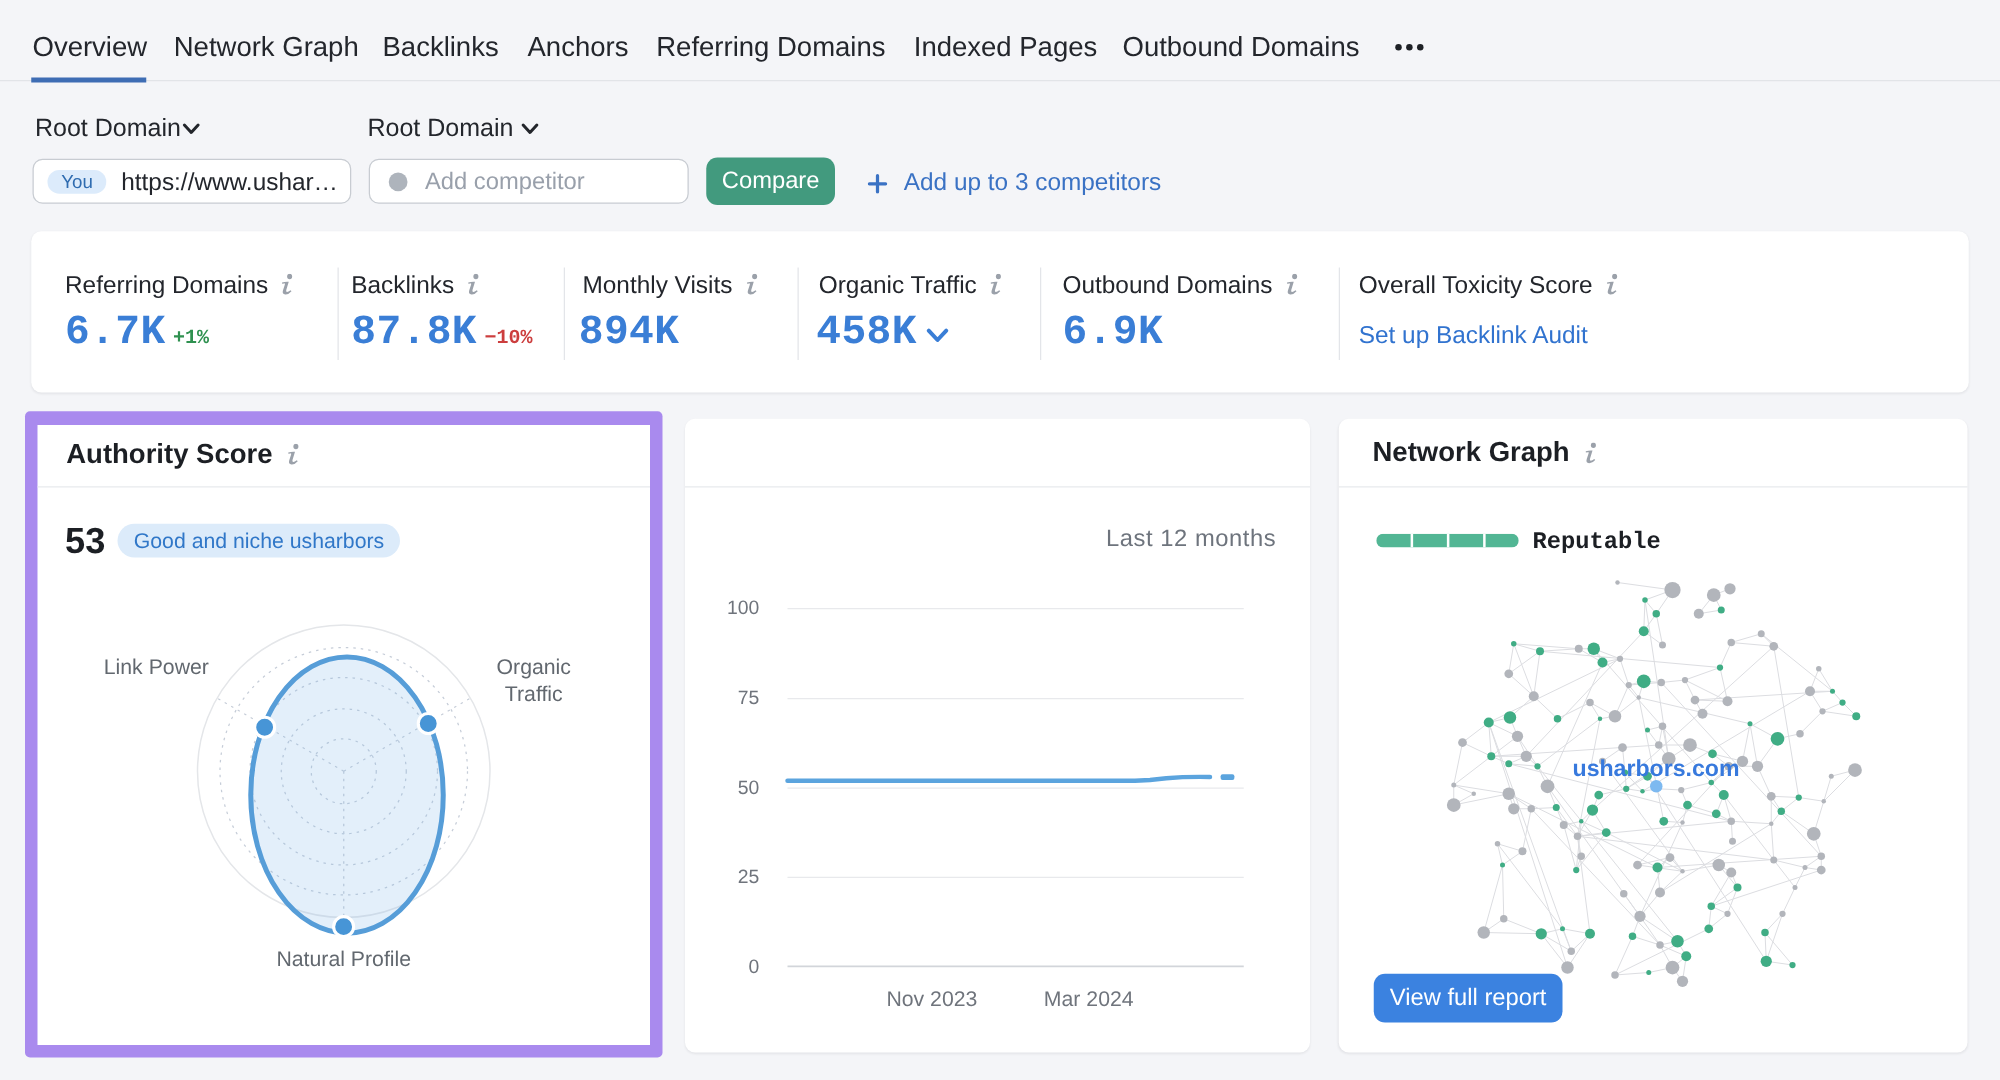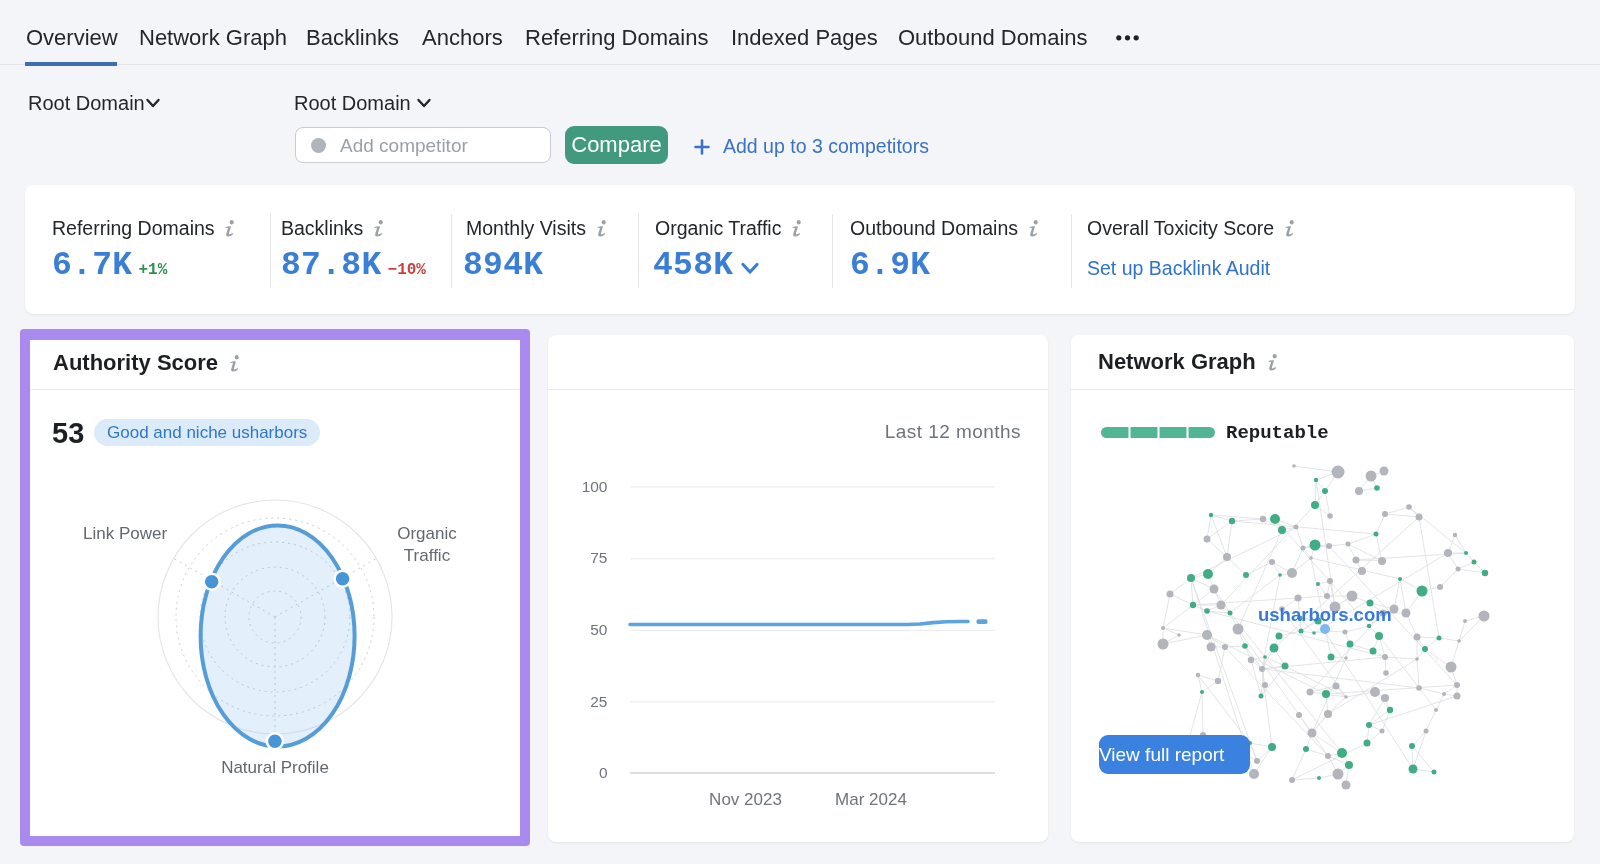--- a/index.html
+++ b/index.html
@@ -7,21 +7,21 @@
 #page { position:relative; width:1600px; height:864px; }
 .nav { top:0; left:0; width:1600px; height:65px; border-bottom:1px solid #e2e4e8; }
 .navitem { top:27px; font-size:22px; color:#23262c; white-space:nowrap; line-height:1; }
 .nav-underline { left:25px; top:62px; width:92px; height:4px; background:#3e6db4; }
 .rootlbl { top:93px; font-size:20px; color:#23262c; line-height:1; }
 .inputbox { top:127px; height:36px; background:#fff; border:1px solid #c8ccd2; border-radius:8px; }
 .youpill { top:8px; left:11px; height:19px; background:#dcebfb; color:#2f6cb0; border-radius:9.5px; font-size:15px; line-height:19px; padding:0 11px; }
 .urltext { top:8px; left:70px; font-size:19.5px; color:#23262c; line-height:20px; white-space:nowrap; }
 .graydot { top:10px; left:15px; width:15px; height:15px; border-radius:50%; background:#aeb4bc; }
 .placeholder { top:8px; left:44px; font-size:19px; color:#99a0ab; line-height:20px; }
-.comparebtn { left:565px; top:126px; width:103px; height:38px; background:#429a7e; border-radius:9px; color:#fff; font-size:22px; text-align:center; line-height:38px; }
+.comparebtn { left:565px; top:126px; width:103px; height:38px; background:#429a7e; border-radius:9px; color:#fff; font-size:19px; text-align:center; line-height:38px; }
 .addcomp { left:723px; top:136px; font-size:19.5px; color:#3a72c4; line-height:1.1; }
 .card { background:#fff; border-radius:8px; box-shadow:0 1px 2px rgba(24,28,40,.08); }
 .metrics { left:25px; top:185px; width:1550px; height:129px; }
 .mlabel { top:32px; font-size:19.5px; color:#23262c; white-space:nowrap; line-height:1.15; }
 .mnum { top:64px; font-size:33px; font-weight:bold; color:#3a7ed6; letter-spacing:0.3px; line-height:1;font-family:Liberation Mono, monospace; }
 .msub { font-size:16px; font-weight:bold; letter-spacing:0; margin-left:6px; }
 .mdiv { top:29px; width:1px; height:74px; background:#e3e5e9; }
 .ii { display:inline-block; width:11px; height:17px; vertical-align:-2px; }
 .ii svg { display:block; }
 .purplebox { left:20px; top:329px; width:510px; height:517px; background:#a98aee; border-radius:4px; }
@@ -29,21 +29,21 @@
 .card2 { left:548px; top:335px; width:500px; height:507px; }
 .card3 { left:1071px; top:335px; width:503px; height:507px; }
 .ctitle { font-size:22px; font-weight:bold; color:#1c1f24; line-height:1; }
 .cdivider { left:0; width:100%; height:1px; background:#e8eaed; }
 .score53 { left:22px; top:79px; font-size:29px; font-weight:bold; color:#1c1f24; line-height:1; }
 .scorepill { left:64px; top:79px; height:27px; border-radius:13.5px; background:#dcebfa; color:#3077c8; font-size:17px; line-height:27px; padding:0 13px; }
 .rlabel { font-size:17px; color:#62686f; line-height:1.28; }
 .last12 { top:422px; left:819px; width:202px; font-size:19px; letter-spacing:0.45px; color:#6e747d; text-align:right; line-height:1.1; }
 .greenseg { top:427px; left:1101px; width:114px; height:11px; }
 .reputable { top:423px; left:1226px; font-size:19px; font-weight:bold; color:#1c1f24; line-height:1.1;font-family:Liberation Mono, monospace; }
-.viewbtn { left:1099px; top:735px; width:151px; height:39px; background:#3b82e0; border-radius:9px; color:#fff; font-size:19px; line-height:39px; }
+.viewbtn { left:1099px; top:779px; width:151px; height:39px; background:#3b82e0; border-radius:9px; color:#fff; font-size:19px; text-align:center; line-height:39px; }
 .domainlbl { left:1258px; top:606px; font-size:18.5px; font-weight:bold; color:#3779dd; line-height:1; }
 </style></head>
 <body>
 <div id="page">
 
   <div class="abs nav"></div>
   <div class="abs navitem" style="left:26px">Overview</div>
   <div class="abs navitem" style="left:139px">Network Graph</div>
   <div class="abs navitem" style="left:306px">Backlinks</div>
   <div class="abs navitem" style="left:422px">Anchors</div>
@@ -59,20 +59,24 @@
 
   <div class="abs rootlbl" style="left:28px">Root Domain</div>
   <svg class="abs" style="left:145px;top:98px" width="16" height="10" viewBox="0 0 16 10">
       <path d="M2.5 2 L8 8 L13.5 2" fill="none" stroke="#23262c" stroke-width="2.4" stroke-linecap="round" stroke-linejoin="round"></path>
     </svg>
   <div class="abs rootlbl" style="left:294px">Root Domain</div>
   <svg class="abs" style="left:416px;top:98px" width="16" height="10" viewBox="0 0 16 10">
       <path d="M2.5 2 L8 8 L13.5 2" fill="none" stroke="#23262c" stroke-width="2.4" stroke-linecap="round" stroke-linejoin="round"></path>
     </svg>
 
+  <div class="abs inputbox" style="left:26px;width:255px">
+    <div class="abs youpill">You</div>
+    <div class="abs urltext">https://www.ushar…</div>
+  </div>
   <div class="abs inputbox" style="left:295px;width:256px">
     <div class="abs graydot"></div>
     <div class="abs placeholder">Add competitor</div>
   </div>
   <div class="abs comparebtn">Compare</div>
   <svg class="abs" style="left:694px;top:139px" width="16" height="16" viewBox="0 0 16 16">
       <path d="M8 1.5 V14.5 M1.5 8 H14.5" stroke="#3a72c4" stroke-width="2.6" stroke-linecap="round"></path>
     </svg>
   <div class="abs addcomp">Add up to 3 competitors</div>
 

